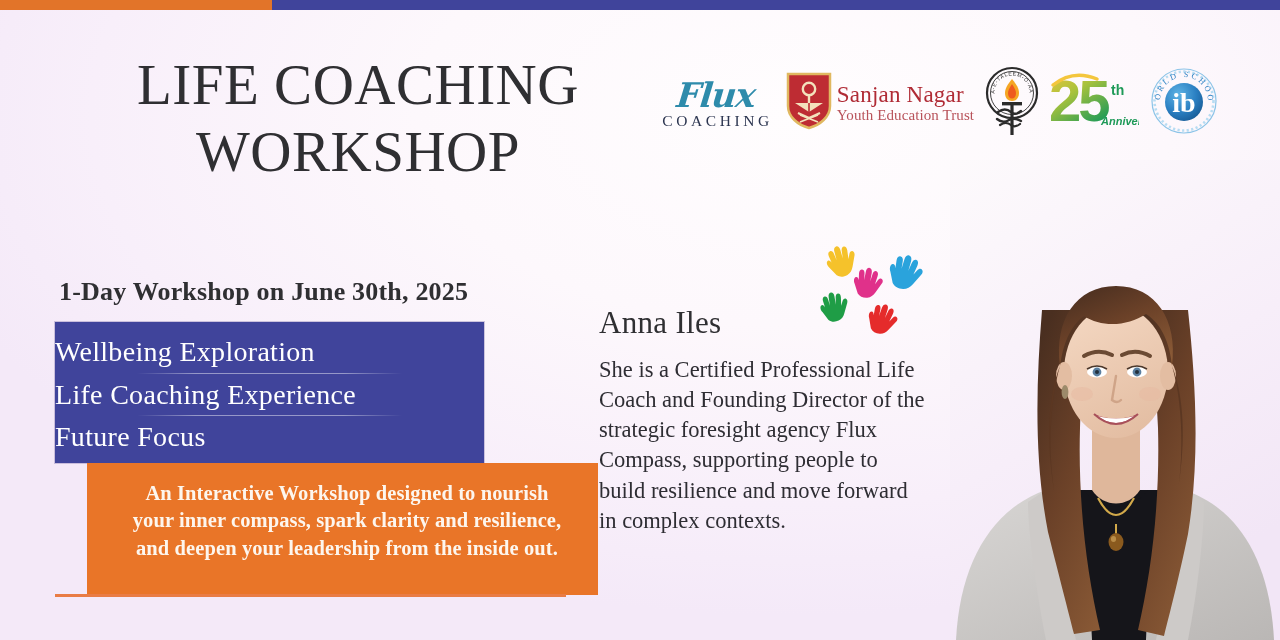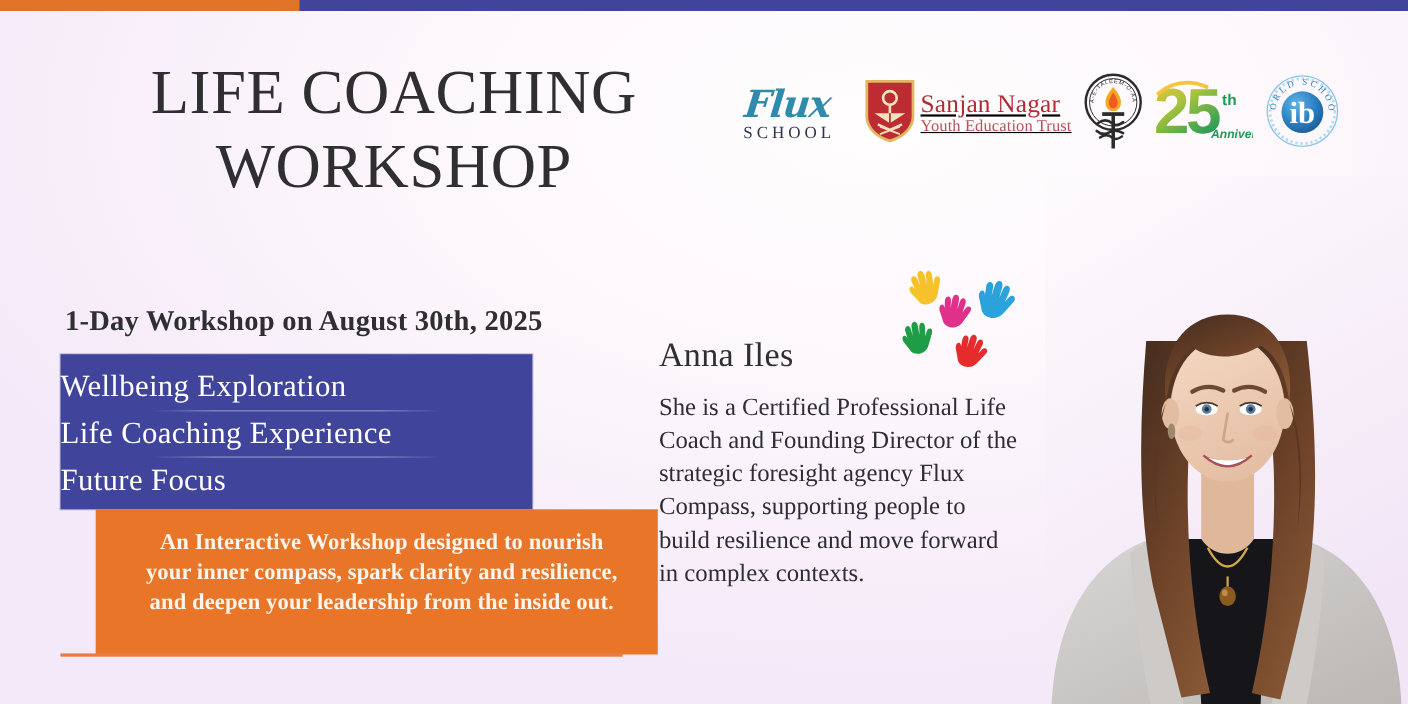--- a/index.html
+++ b/index.html
@@ -184,21 +184,21 @@
   .flux-sub {
     font-family: "Liberation Serif", serif;
     font-size: 15.5px;
     letter-spacing: 3.6px;
     color: #2c3550;
     font-weight: 400;
     line-height: 1;
     padding-left: 3px;
   }
 
-  .logo-snpet { width: 200px; gap: 5px; text-decoration: underline; }
+  .logo-snpet { width: 200px; gap: 5px; }
   .snpet-text { display: flex; flex-direction: column; line-height: 1.12; }
   .snpet-line1 { font-size: 23px; color: #b02b35; font-weight: 400; letter-spacing: 0.2px; }
   .snpet-line2 { font-size: 15px; color: #b8525a; font-weight: 400; letter-spacing: 0.1px; }
 
   .logo-itoa { width: 64px; }
   .logo-anniv { width: 96px; }
   .logo-ib { width: 88px; }
 
   
   .portrait {
@@ -215,21 +215,21 @@
 <body>
 
 <div class="flyer">
 
   <div class="top-bar">
     <div class="top-bar-orange"></div>
     <div class="top-bar-blue"></div>
   </div>
 
   <h1 class="headline">LIFE COACHING WORKSHOP</h1>
-  <p class="date-line">1-Day Workshop on August 30th, 2025</p>
+  <p class="date-line">1-Day Workshop on June 30th, 2025</p>
 
   <div class="topics-panel">
     <span class="topic">Wellbeing Exploration</span>
     <span class="topic">Life Coaching Experience</span>
     <span class="topic">Future Focus</span>
   </div>
 
   <div class="desc-panel">
     <p class="desc-text">An Interactive Workshop designed to nourish your inner compass, spark clarity and resilience, and deepen your leadership from the inside out.</p>
   </div>
@@ -271,21 +271,21 @@
       <g transform="translate(62,52) rotate(16) scale(0.70)">
         <use href="#handShape" fill="#E52B2B"></use>
       </g>
     </svg>
   </div>
 
   <div class="logo-row">
 
     <div class="logo logo-flux">
       <span class="flux-word">Flux</span>
-      <span class="flux-sub">SCHOOL</span>
+      <span class="flux-sub">COACHING</span>
     </div>
 
     <div class="logo logo-snpet">
       <span>
         <svg width="46" height="58" viewBox="0 0 46 58" xmlns="http://www.w3.org/2000/svg">
           <path d="M2 2 H44 V34 C44 45 34 53 23 56 C12 53 2 45 2 34 Z" fill="#BE2C33" stroke="#E0B860" stroke-width="2.5"></path>
           <circle cx="23" cy="17" r="6.2" fill="none" stroke="#F3E2BC" stroke-width="2.4"></circle>
           <path d="M23 23.2 V31" stroke="#F3E2BC" stroke-width="2.4"></path>
           <path d="M9 31 H37 L23 40 Z" fill="#F3E2BC"></path>
           <path d="M23 31 V40" stroke="#BE2C33" stroke-width="1.6"></path>

